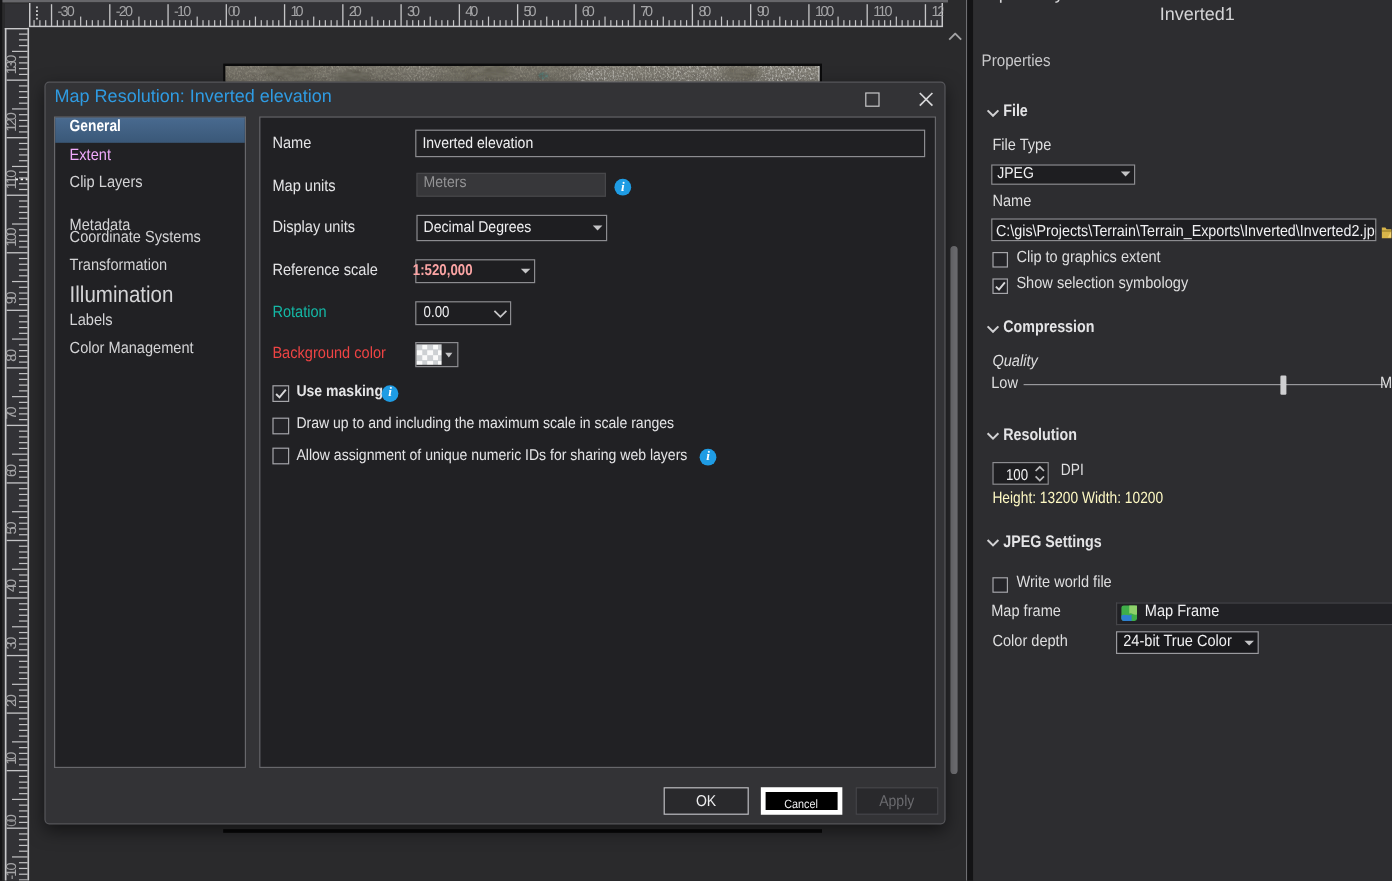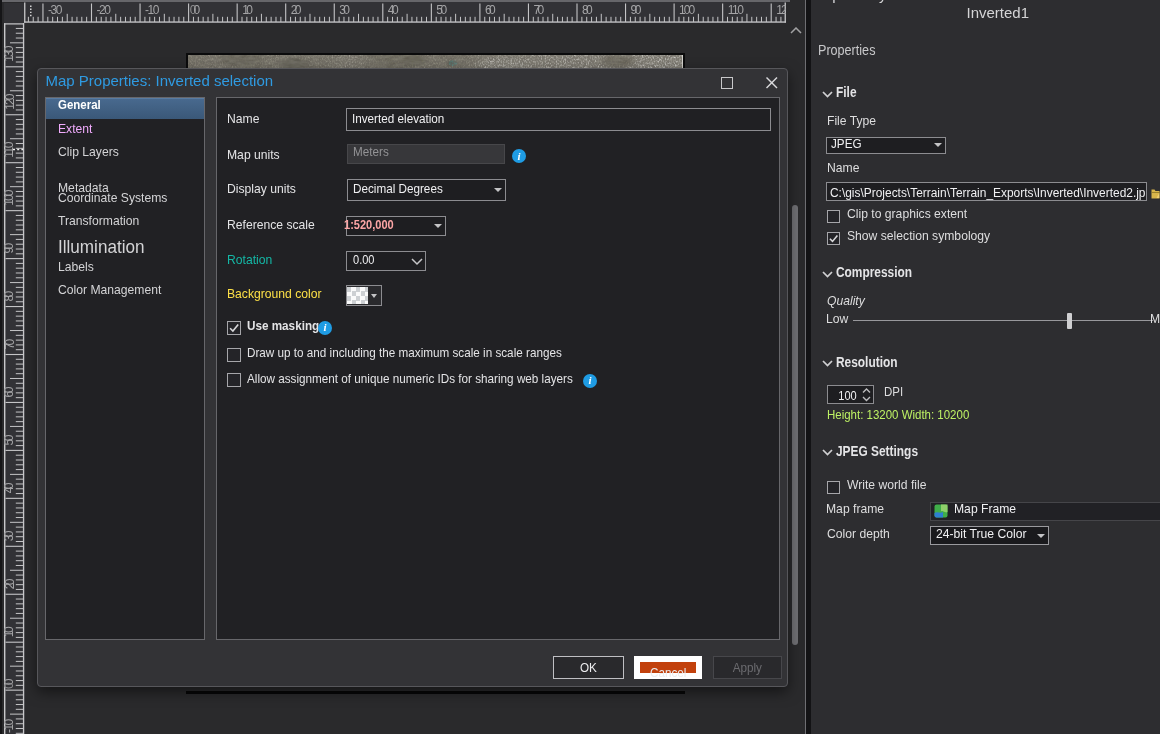--- a/index.html
+++ b/index.html
@@ -426,41 +426,41 @@
 <div style="position:absolute;left:836px;top:353.5px;font-size:14px;color:#e4e4e6;font-weight:bold;white-space:nowrap;"><span style="display:inline-block;transform:scaleX(0.85);transform-origin:0 50%">Resolution</span></div>
 <div class="abs" style="left:827.2px;top:385.1px;width:47.3px;height:18.6px;background:#1e1e21;border:1px solid #8c8c90"></div>
 <div class="abs" style="left:830px;top:388.2px;width:27px;text-align:right;font-size:13px;color:#f0f0f2"><span style="display:inline-block;transform:scaleX(0.85);transform-origin:100% 50%">100</span></div>
 <svg width="9" height="6.5" style="position:absolute;left:861.5px;top:387.8px">
     <polyline points="1,4.5 4.5,1.0 8.0,4.5" fill="none" stroke="#bcbcbe" stroke-width="1.4"></polyline>
   </svg>
 <svg width="9" height="6.5" style="position:absolute;left:861.5px;top:395.8px">
     <polyline points="1,1 4.5,4.5 8.0,1" fill="none" stroke="#bcbcbe" stroke-width="1.4"></polyline>
   </svg>
 <div style="position:absolute;left:884px;top:384.4px;font-size:13.5px;color:#dededf;font-weight:normal;white-space:nowrap;"><span style="display:inline-block;transform:scaleX(0.85);transform-origin:0 50%">DPI</span></div>
-<div style="position:absolute;left:827px;top:406.9px;font-size:13.5px;color:#bef264;font-weight:normal;white-space:nowrap;"><span style="display:inline-block;transform:scaleX(0.85);transform-origin:0 50%">Height: 13200 Width: 10200</span></div>
+<div style="position:absolute;left:827px;top:406.9px;font-size:13.5px;color:#fef9c3;font-weight:normal;white-space:nowrap;"><span style="display:inline-block;transform:scaleX(0.85);transform-origin:0 50%">Height: 13200 Width: 10200</span></div>
 <svg width="11" height="7.5" style="position:absolute;left:821.5px;top:449.2px">
     <polyline points="1,1 5.5,5.5 10.0,1" fill="none" stroke="#d0d0d2" stroke-width="1.7"></polyline>
   </svg>
 <div style="position:absolute;left:836px;top:442.5px;font-size:14px;color:#e4e4e6;font-weight:bold;white-space:nowrap;"><span style="display:inline-block;transform:scaleX(0.85);transform-origin:0 50%">JPEG Settings</span></div>
 <div style="position:absolute;left:827px;top:480.5px;width:13px;height:13px;border:1px solid #a6a6aa;background:#242428;box-sizing:border-box"></div>
 <div style="position:absolute;left:847px;top:476.9px;font-size:13.5px;color:#dededf;font-weight:normal;white-space:nowrap;"><span style="display:inline-block;transform:scaleX(0.9);transform-origin:0 50%">Write world file</span></div>
 <div style="position:absolute;left:826px;top:500.9px;font-size:13.5px;color:#dededf;font-weight:normal;white-space:nowrap;"><span style="display:inline-block;transform:scaleX(0.9);transform-origin:0 50%">Map frame</span></div>
 <div class="abs" style="left:930.1px;top:501.7px;width:230px;height:19px;background:#212125;border:1px solid #454549;border-right:none"></div>
 <svg width="14" height="14" style="position:absolute;left:933.5px;top:504px">
     <rect x="0.5" y="0.5" width="13" height="13" rx="2" fill="#3fae49"></rect>
     <path d="M0.5 9 C4 7,6 10,9 8 L9 13.5 L2.5 13.5 C1.4 13.5,0.5 12.6,0.5 11.5 Z" fill="#2e7fd0"></path>
     <path d="M7 0.5 L13.5 0.5 L13.5 8 C11 9.5,9 6,7 7.5 Z" fill="#8ed06a"></path>
   </svg>
 <div style="position:absolute;left:954px;top:500.9px;font-size:13.5px;color:#f0f0f2;font-weight:normal;white-space:nowrap;"><span style="display:inline-block;transform:scaleX(0.9);transform-origin:0 50%">Map Frame</span></div>
 <div style="position:absolute;left:827px;top:525.9px;font-size:13.5px;color:#dededf;font-weight:normal;white-space:nowrap;"><span style="display:inline-block;transform:scaleX(0.9);transform-origin:0 50%">Color depth</span></div>
 <div class="abs" style="left:930.1px;top:526.1px;width:119px;height:19.4px;background:#1a1a1d;border:1px solid #9a9a9e"></div>
 <div style="position:absolute;left:936px;top:525.9px;font-size:13.5px;color:#f0f0f2;font-weight:normal;white-space:nowrap;"><span style="display:inline-block;transform:scaleX(0.9);transform-origin:0 50%">24-bit True Color</span></div>
 <div style="position:absolute;left:1037.0px;top:533.8px;width:0;height:0;border-left:4.0px solid transparent;border-right:4.0px solid transparent;border-top:4.5px solid #c4c4c6"></div>
 <div class="abs" style="left:37px;top:68px;width:751.3px;height:619px;background:#333336;border:1px solid #57575b;border-radius:4px;box-shadow:0 5px 14px rgba(0,0,0,0.5)"></div>
-<div style="position:absolute;left:45.5px;top:71.8px;font-size:15px;color:#2f9be2;font-weight:normal;white-space:nowrap;"><span style="display:inline-block;transform:scaleX(1.0);transform-origin:0 50%">Map Properties: Inverted selection</span></div>
+<div style="position:absolute;left:45.5px;top:71.8px;font-size:15px;color:#2f9be2;font-weight:normal;white-space:nowrap;"><span style="display:inline-block;transform:scaleX(1.0);transform-origin:0 50%">Map Resolution: Inverted elevation</span></div>
 <div class="abs" style="left:721.4px;top:76.6px;width:12px;height:12px;border:1.2px solid #c8c8ca"></div>
 <svg width="14" height="14" style="position:absolute;left:765px;top:76px">
     <line x1="1.5" y1="1.5" x2="12" y2="12" stroke="#dadadc" stroke-width="1.4"></line>
     <line x1="12" y1="1.5" x2="1.5" y2="12" stroke="#dadadc" stroke-width="1.4"></line>
   </svg>
 <div class="abs" style="left:44.7px;top:97px;width:160.6px;height:543px;background:#212124;border:1px solid #67676b"></div>
 <div class="abs" style="left:45.7px;top:98px;width:158.6px;height:21px;background:linear-gradient(#48698e,#3a5878);border-top:1px solid #587ba2"></div>
 <div style="position:absolute;left:58px;top:97.4px;font-size:13.5px;color:#ffffff;font-weight:bold;white-space:nowrap;"><span style="display:inline-block;transform:scaleX(0.85);transform-origin:0 50%">General</span></div>
 <div style="position:absolute;left:58px;top:121.4px;font-size:13.5px;color:#f0abfc;font-weight:normal;white-space:nowrap;"><span style="display:inline-block;transform:scaleX(0.9);transform-origin:0 50%">Extent</span></div>
 <div style="position:absolute;left:58px;top:144.4px;font-size:13.5px;color:#d4d4d6;font-weight:normal;white-space:nowrap;"><span style="display:inline-block;transform:scaleX(0.9);transform-origin:0 50%">Clip Layers</span></div>
@@ -486,31 +486,31 @@
 <div style="position:absolute;left:226.5px;top:216.9px;font-size:13.5px;color:#e4e4e6;font-weight:normal;white-space:nowrap;"><span style="display:inline-block;transform:scaleX(0.9);transform-origin:0 50%">Reference scale</span></div>
 <div class="abs" style="left:346px;top:215.8px;width:100px;height:20.5px;background:#1e1e21;border:1px solid #8c8c90"></div>
 <div style="position:absolute;left:344px;top:216.6px;font-size:13px;color:#fca5a5;font-weight:bold;white-space:nowrap;"><span style="display:inline-block;transform:scaleX(0.85);transform-origin:0 50%">1:520,000</span></div>
 <div style="position:absolute;left:434.0px;top:224.1px;width:0;height:0;border-left:4.0px solid transparent;border-right:4.0px solid transparent;border-top:4.5px solid #c4c4c6"></div>
 <div style="position:absolute;left:226.5px;top:251.9px;font-size:13.5px;color:#14b8a6;font-weight:normal;white-space:nowrap;"><span style="display:inline-block;transform:scaleX(0.9);transform-origin:0 50%">Rotation</span></div>
 <div class="abs" style="left:346px;top:251.4px;width:79.5px;height:20px;background:#1e1e21;border:1px solid #8c8c90"></div>
 <div style="position:absolute;left:352.5px;top:251.8px;font-size:13px;color:#f0f0f2;font-weight:normal;white-space:nowrap;"><span style="display:inline-block;transform:scaleX(0.85);transform-origin:0 50%">0.00</span></div>
 <svg width="12" height="8" style="position:absolute;left:411.0px;top:258.0px">
     <polyline points="1,1 6.0,6.0 11.0,1" fill="none" stroke="#c6c6c8" stroke-width="1.5"></polyline>
   </svg>
-<div style="position:absolute;left:226.5px;top:286.4px;font-size:13.5px;color:#fde047;font-weight:normal;white-space:nowrap;text-align:right;"><span style="display:inline-block;transform:scaleX(0.9);transform-origin:0 50%">Background color</span></div>
+<div style="position:absolute;left:226.5px;top:286.4px;font-size:13.5px;color:#ef4444;font-weight:normal;white-space:nowrap;text-align:right;"><span style="display:inline-block;transform:scaleX(0.9);transform-origin:0 50%">Background color</span></div>
 <div class="abs" style="left:345.5px;top:285.2px;width:36.5px;height:21px;background:#2a2a2d;border:1px solid #8c8c90"></div>
 <div class="abs" style="left:347.3px;top:287px;width:21px;height:17.4px;background:conic-gradient(#fafafa 90deg,#cdd0d3 0 180deg,#fafafa 0 270deg,#cdd0d3 0) 0 0/9px 9px"></div>
 <div style="position:absolute;left:371.0px;top:293.7px;width:0;height:0;border-left:3.5px solid transparent;border-right:3.5px solid transparent;border-top:4.0px solid #c4c4c6"></div>
 <div style="position:absolute;left:226.5px;top:320.5px;width:14px;height:14px;border:1px solid #a6a6aa;background:#242428;box-sizing:border-box"></div>
 <svg width="14" height="14" style="position:absolute;left:226.5px;top:320.5px">
     <polyline points="3.1,7.3 5.9,10.1 11.2,3.6" fill="none" stroke="#d8d8da" stroke-width="1.6"></polyline>
   </svg>
 <div style="position:absolute;left:246.5px;top:318.2px;font-size:13px;color:#e4e4e6;font-weight:bold;white-space:nowrap;"><span style="display:inline-block;transform:scaleX(0.9);transform-origin:0 50%">Use masking</span></div>
 <div style="position:absolute;left:318.0px;top:320.5px;width:14px;height:14px;border-radius:50%;background:#1f9ce4"></div>
 <div style="position:absolute;left:318.0px;top:320.0px;width:14px;height:14px;text-align:center;font:italic bold 11px 'Liberation Serif';color:#fff;line-height:14px">i</div>
 <div style="position:absolute;left:226.5px;top:347.5px;width:14px;height:14px;border:1px solid #a6a6aa;background:#242428;box-sizing:border-box"></div>
 <div style="position:absolute;left:246.5px;top:345.2px;font-size:13px;color:#e4e4e6;font-weight:normal;white-space:nowrap;"><span style="display:inline-block;transform:scaleX(0.9);transform-origin:0 50%">Draw up to and including the maximum scale in scale ranges</span></div>
 <div style="position:absolute;left:226.5px;top:373px;width:14px;height:14px;border:1px solid #a6a6aa;background:#242428;box-sizing:border-box"></div>
 <div style="position:absolute;left:246.5px;top:370.8px;font-size:13px;color:#e4e4e6;font-weight:normal;white-space:nowrap;"><span style="display:inline-block;transform:scaleX(0.9);transform-origin:0 50%">Allow assignment of unique numeric IDs for sharing web layers</span></div>
 <div style="position:absolute;left:583.0px;top:373.5px;width:14px;height:14px;border-radius:50%;background:#1f9ce4"></div>
 <div style="position:absolute;left:583.0px;top:373.0px;width:14px;height:14px;text-align:center;font:italic bold 11px 'Liberation Serif';color:#fff;line-height:14px">i</div>
 <div class="abs" style="left:553px;top:656px;width:70.6px;height:23px;background:#29292c;border:1px solid #bfbfc3;color:#ececee;font-size:13px;text-align:center;line-height:21px"><span style="display:inline-block;transform:scaleX(0.9)">OK</span></div>
-<div class="abs" style="left:633.8px;top:656px;width:68px;height:23px;background:#c2410c;border:6px solid #ffffff;color:#ececee;font-size:13px;text-align:center;line-height:21px"><span style="display:inline-block;transform:scaleX(0.9)">Cancel</span></div>
+<div class="abs" style="left:633.8px;top:656px;width:68px;height:23px;background:#000000;border:4px solid #ffffff;color:#ececee;font-size:10px;text-align:center;line-height:21px"><span style="display:inline-block;transform:scaleX(0.9)">Cancel</span></div>
 <div class="abs" style="left:713.2px;top:656px;width:68.5px;height:23px;background:#29292c;border:1px solid #47474b;color:#6b6b6f;font-size:13px;text-align:center;line-height:21px"><span style="display:inline-block;transform:scaleX(0.9)">Apply</span></div>
 </body></html>

